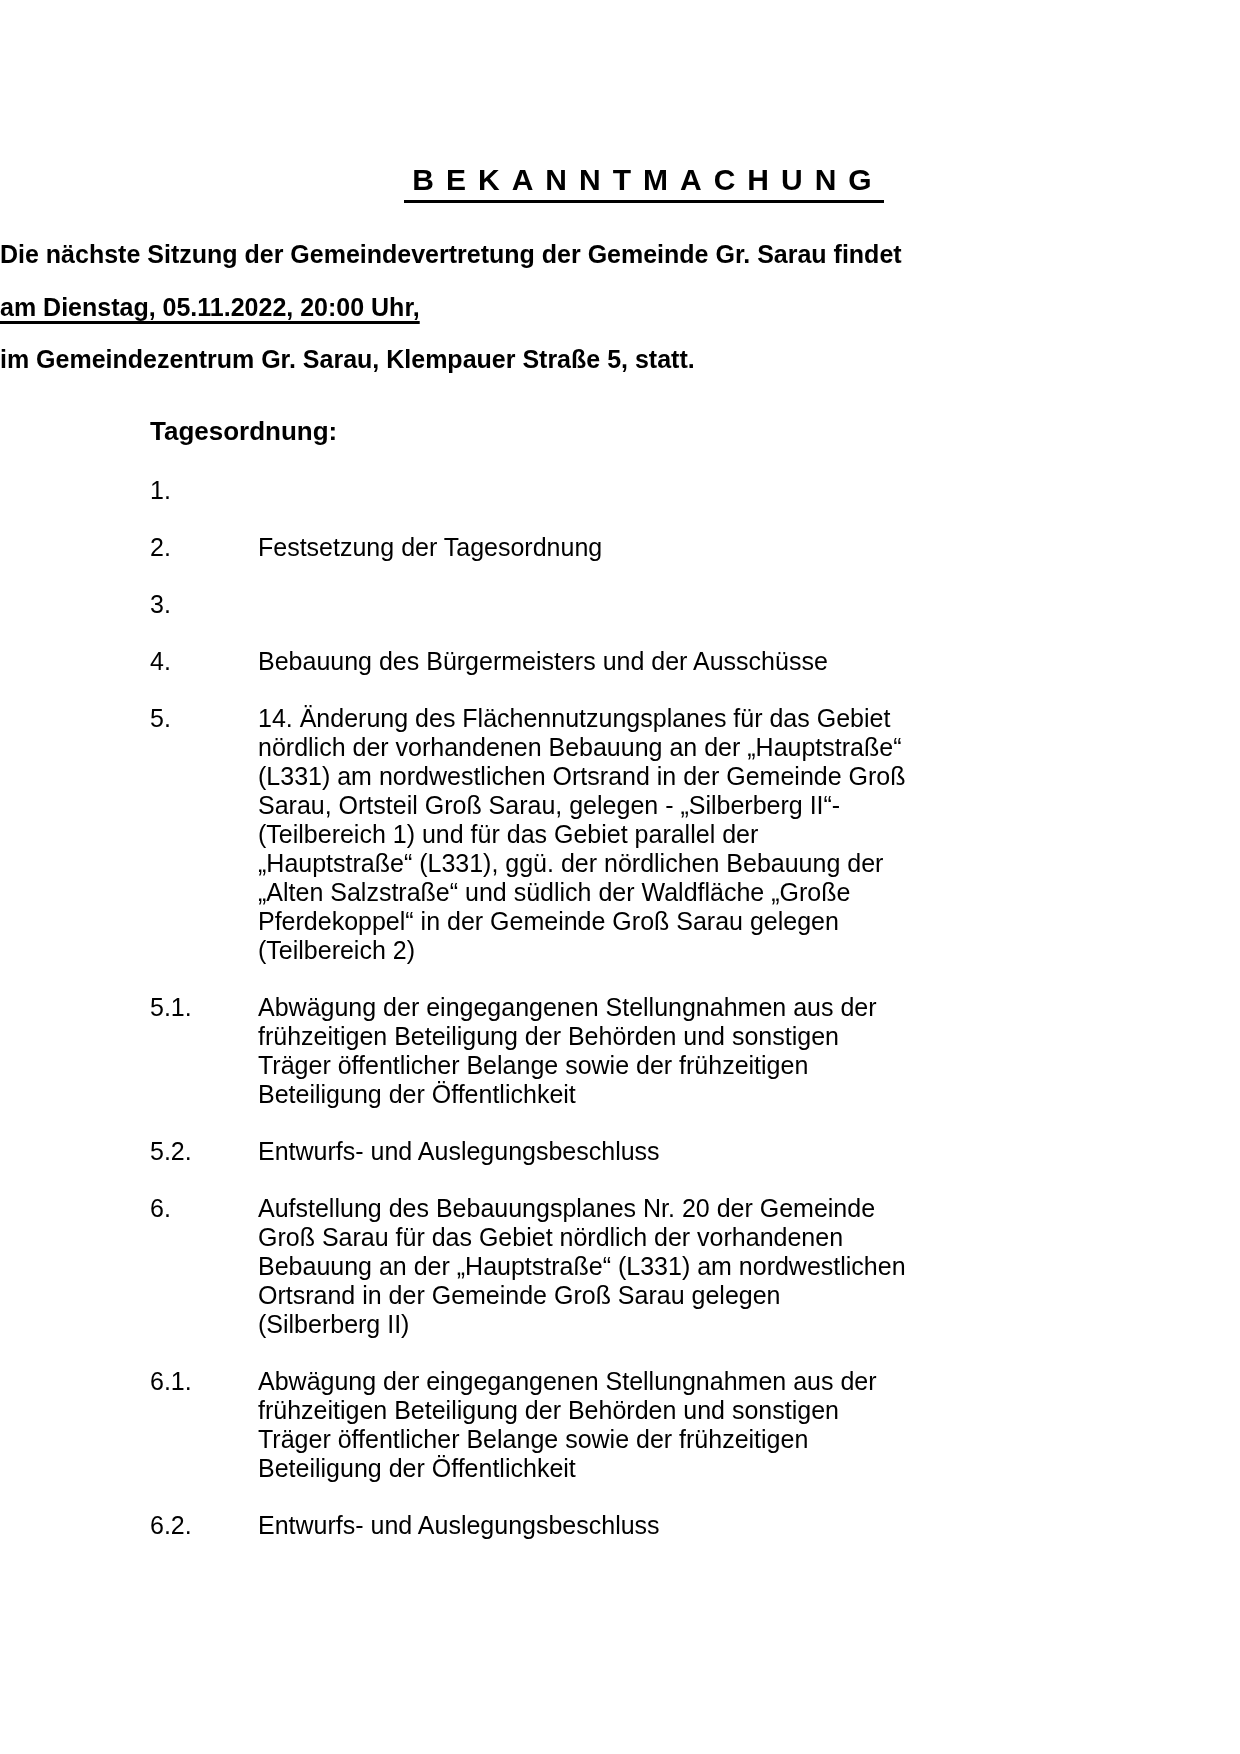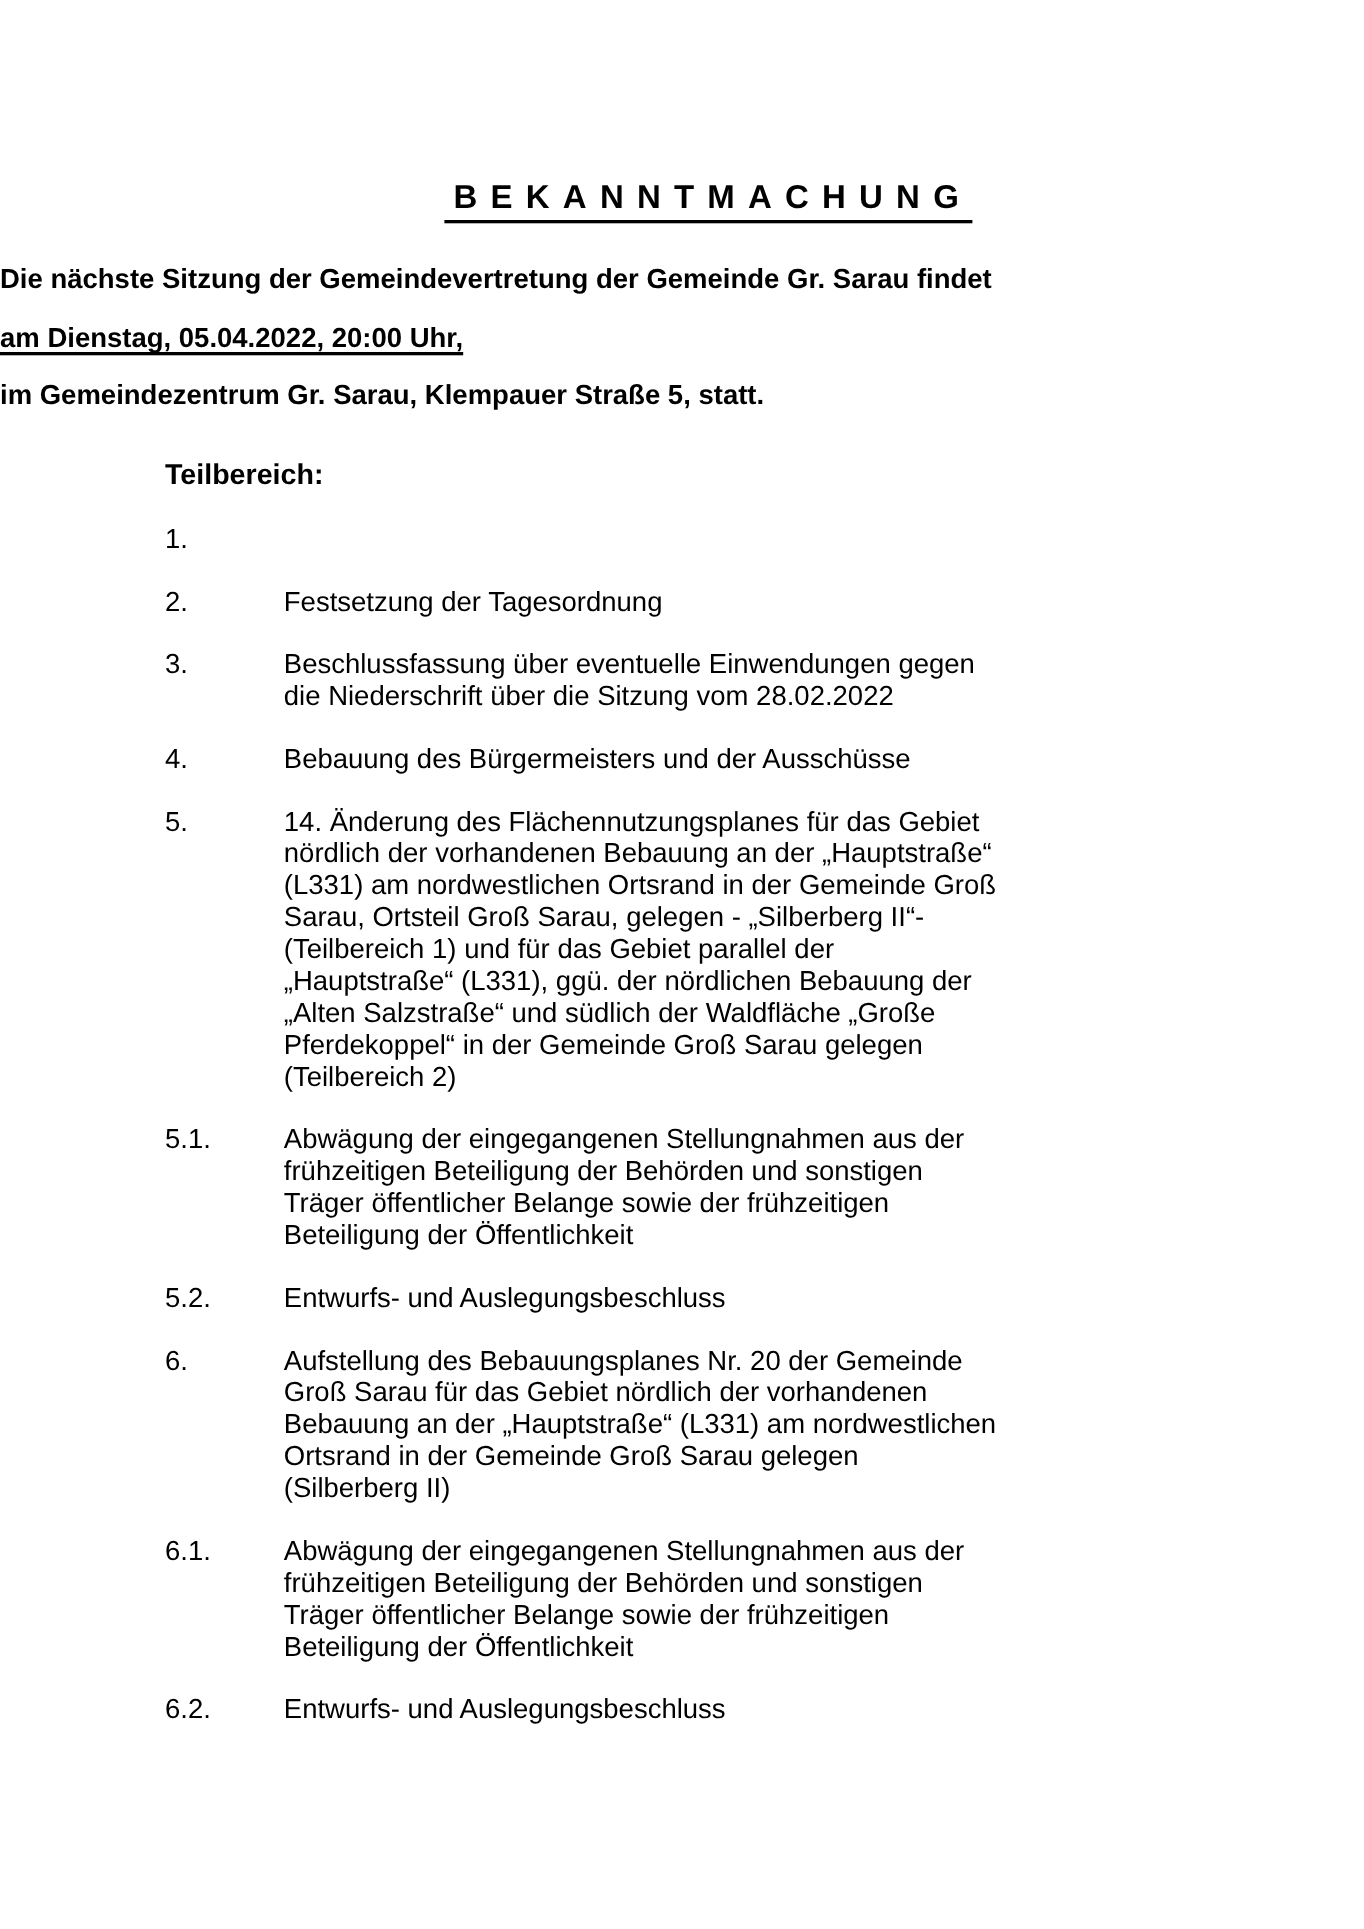--- a/index.html
+++ b/index.html
@@ -82,38 +82,36 @@
 </style>
 </head>
 <body>
 
 <div class="page">
 
   <h1 class="doc-title"><span class="doc-title-inner">BEKANNTMACHUNG</span></h1>
 
   <p class="intro-line intro-1">Die nächste Sitzung der Gemeindevertretung der Gemeinde Gr. Sarau findet</p>
 
-  <p class="intro-line intro-2"><span class="underlined">am Dienstag, 05.04.2022, 20:00 Uhr,</span></p>
+  <p class="intro-line intro-2"><span class="underlined">am Dienstag, 05.11.2022, 20:00 Uhr,</span></p>
 
   <p class="intro-line intro-3">im Gemeindezentrum Gr. Sarau, Klempauer Straße 5, statt.</p>
 
-  <h2 class="agenda-heading">Teilbereich:</h2>
+  <h2 class="agenda-heading">Tagesordnung:</h2>
 
   <div class="agenda-list" id="agenda-list">
       <div class="agenda-row">
         <div class="agenda-num">1.</div>
       </div>
       <div class="agenda-row">
         <div class="agenda-num">2.</div>
         <div class="agenda-text">Festsetzung der Tagesordnung</div>
       </div>
       <div class="agenda-row">
         <div class="agenda-num">3.</div>
-        <div class="agenda-text">Beschlussfassung über eventuelle Einwendungen gegen
-die Niederschrift über die Sitzung vom 28.02.2022</div>
       </div>
       <div class="agenda-row">
         <div class="agenda-num">4.</div>
         <div class="agenda-text">Bebauung des Bürgermeisters und der Ausschüsse</div>
       </div>
       <div class="agenda-row">
         <div class="agenda-num">5.</div>
         <div class="agenda-text">14. Änderung des Flächennutzungsplanes für das Gebiet
 nördlich der vorhandenen Bebauung an der „Hauptstraße“
 (L331) am nordwestlichen Ortsrand in der Gemeinde Groß

